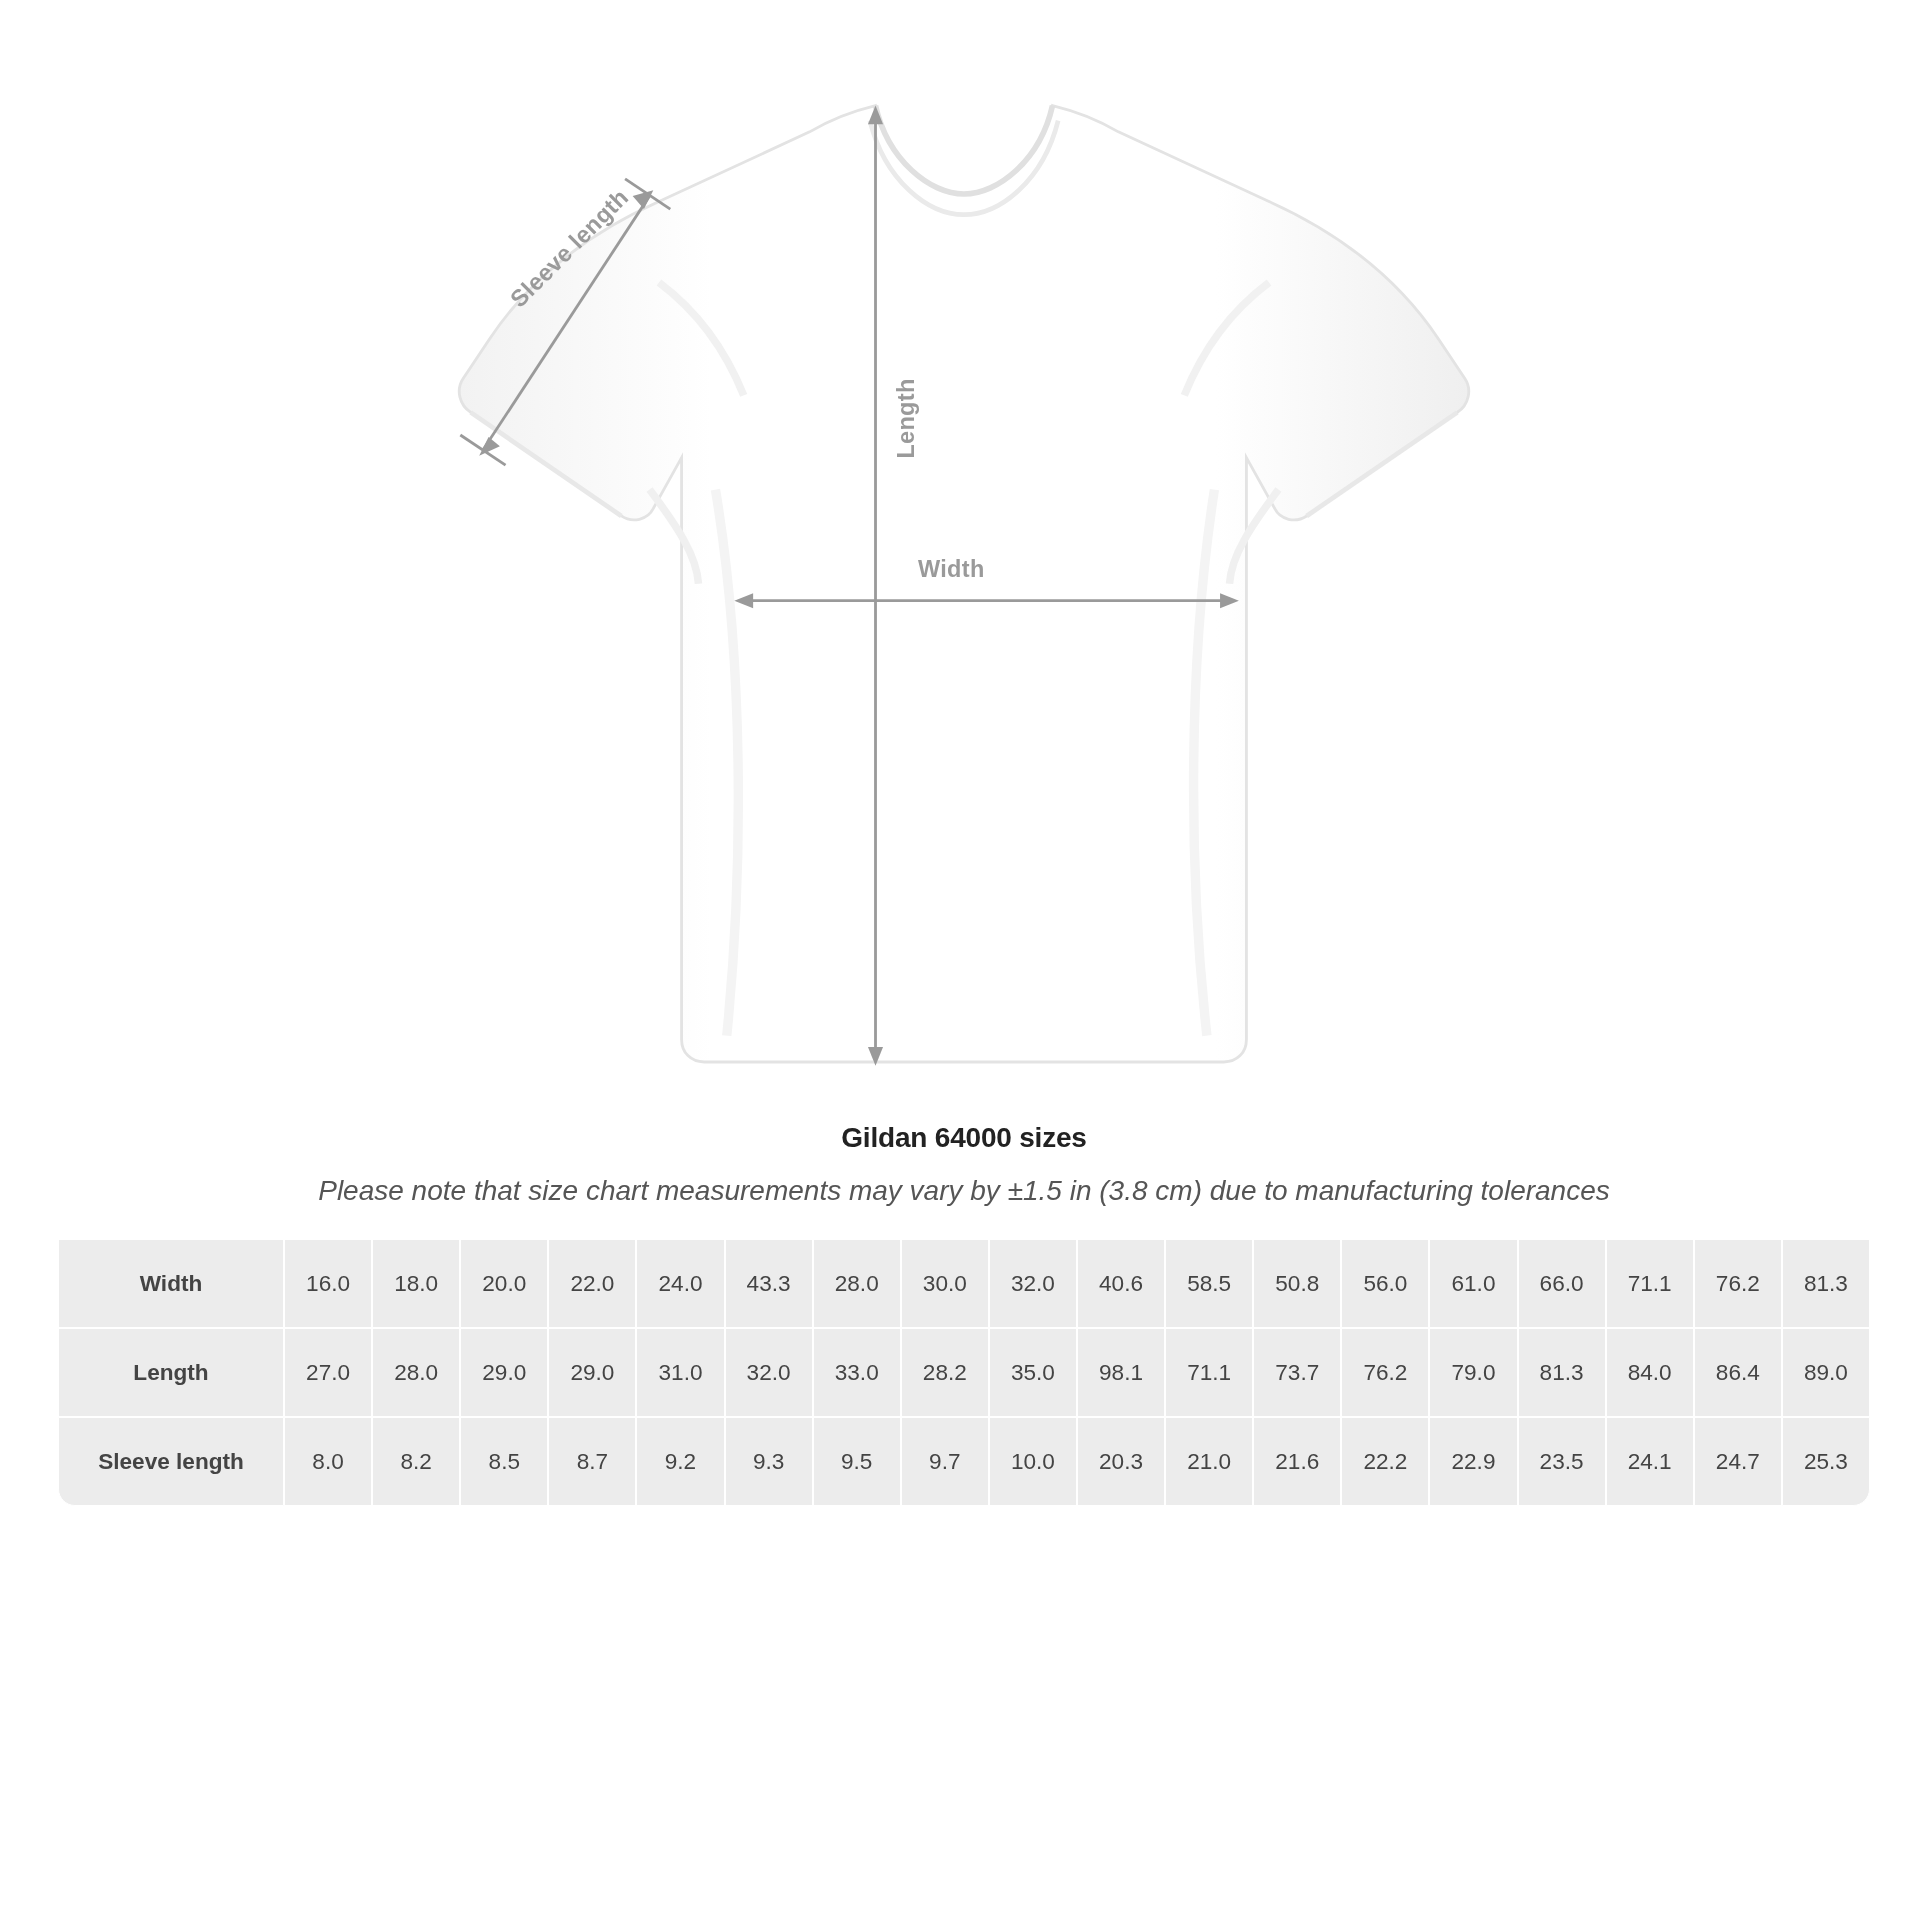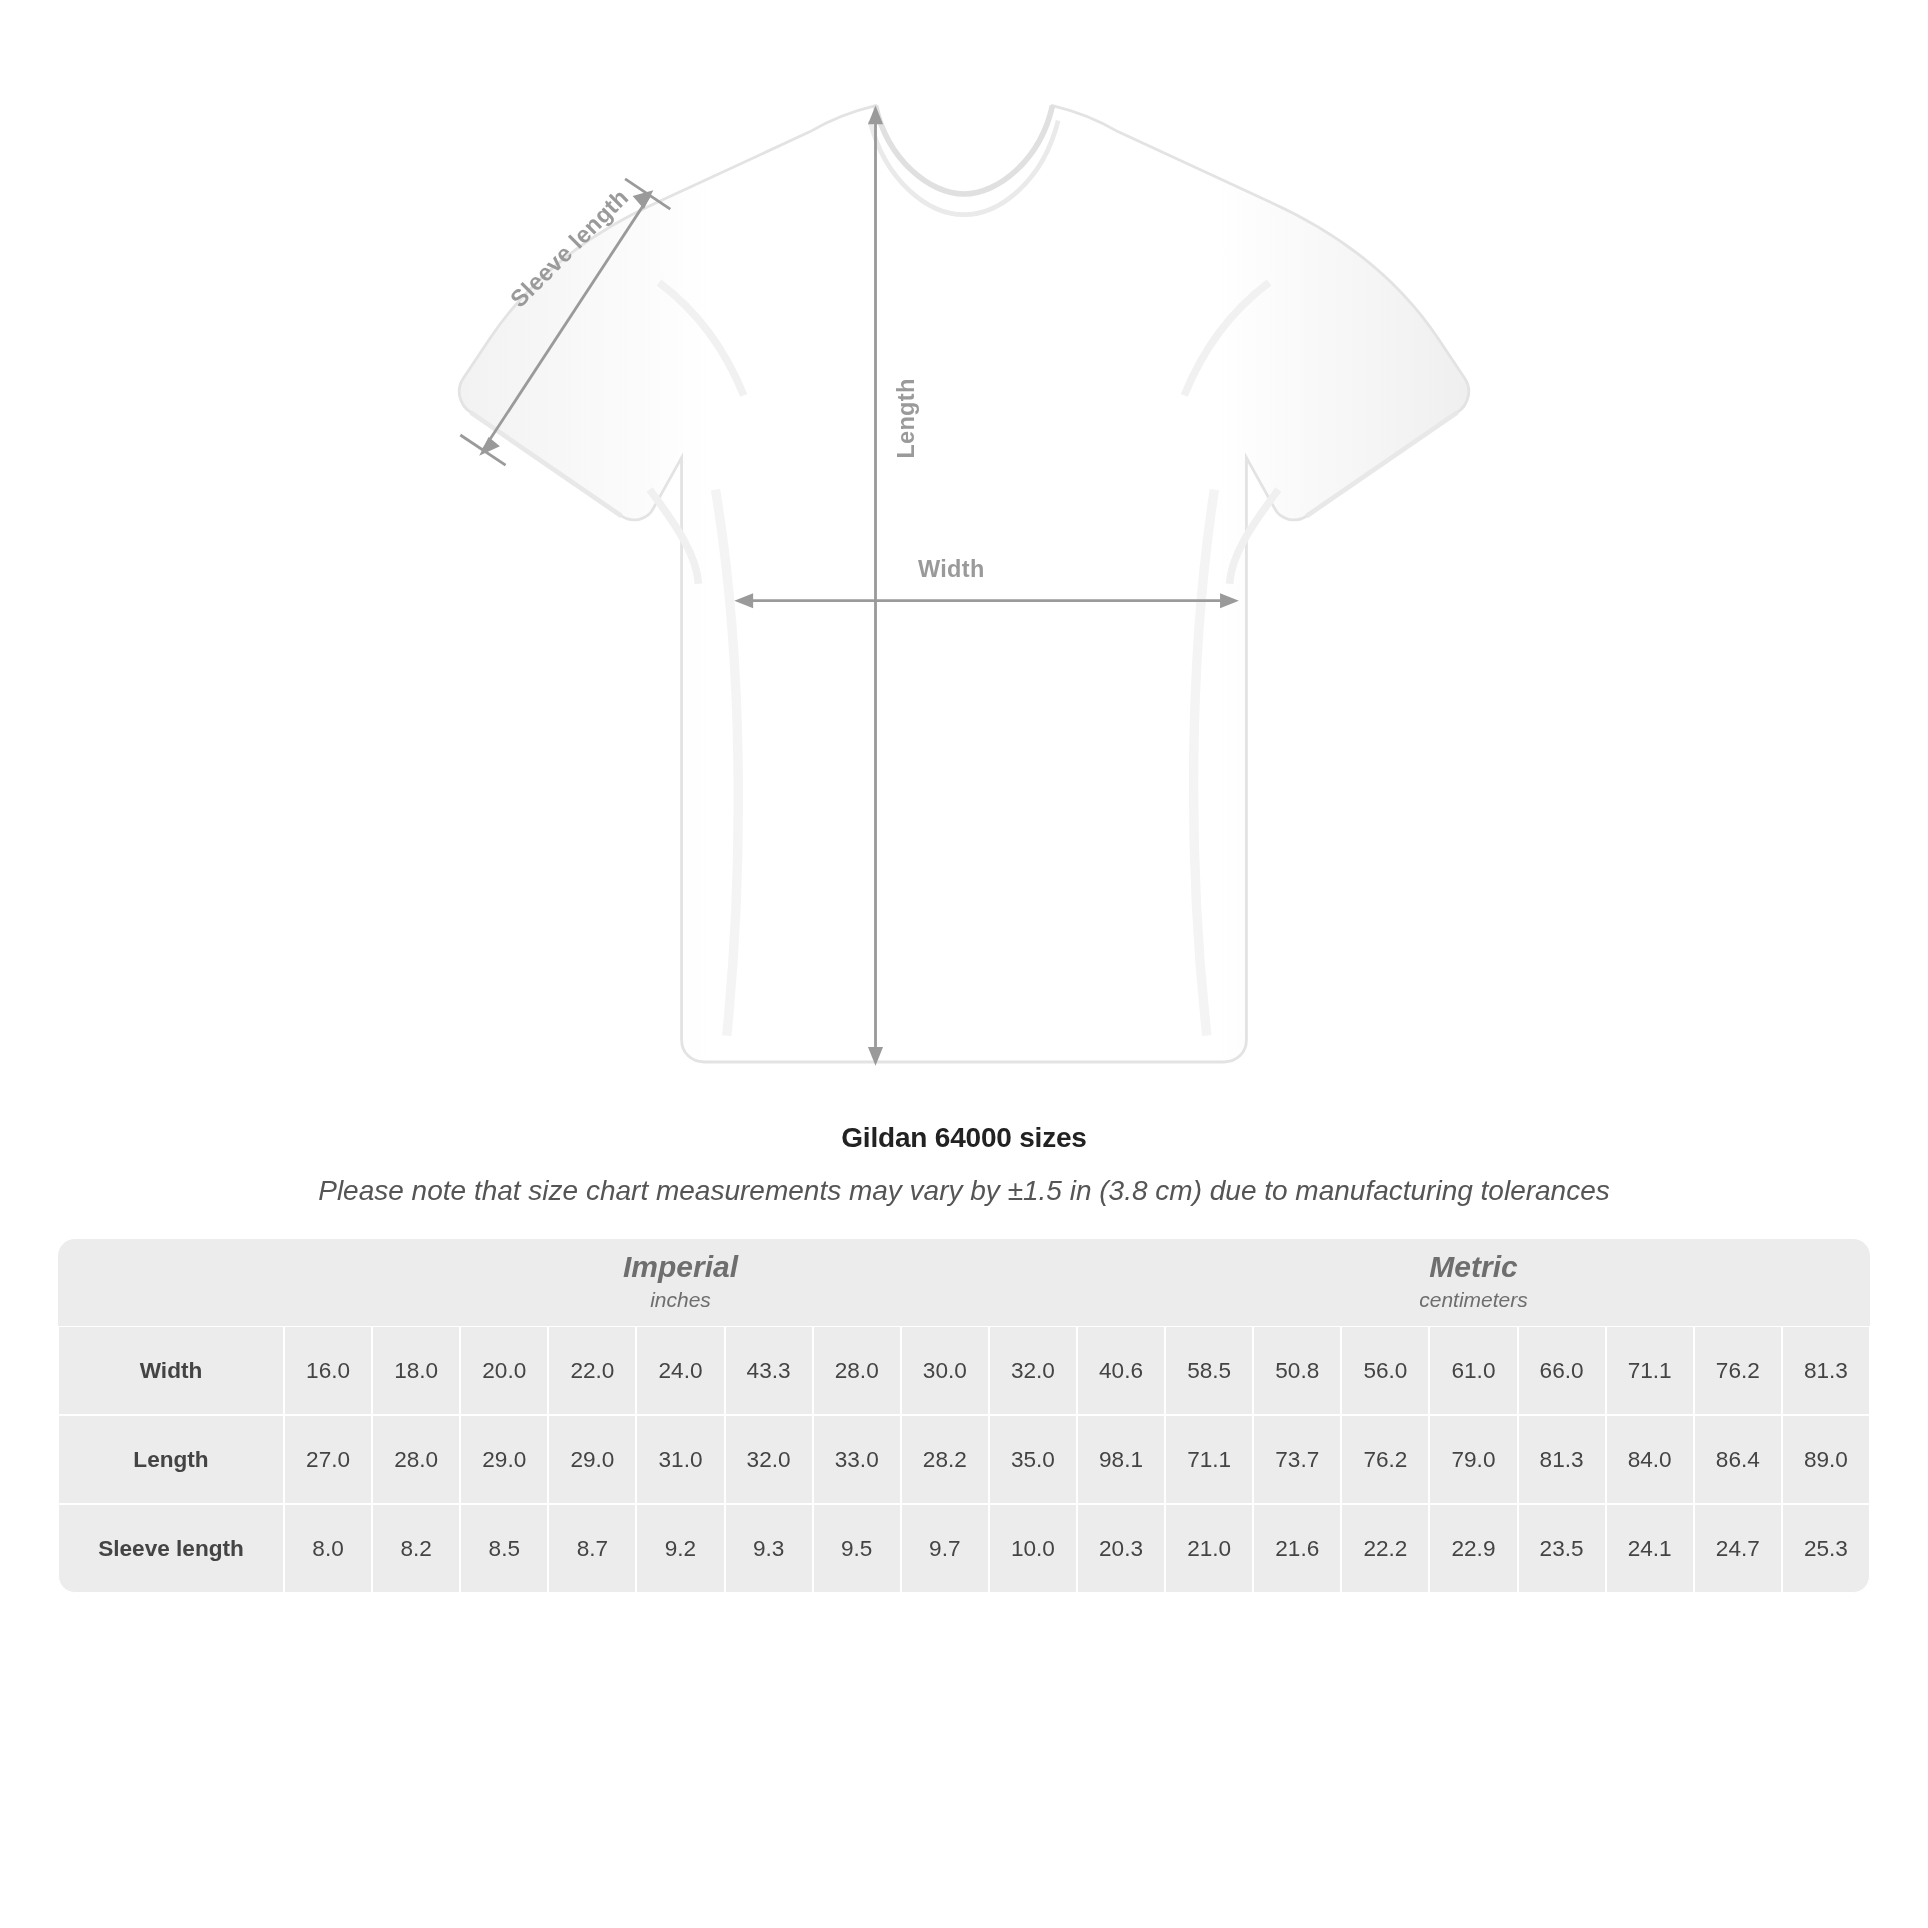--- a/index.html
+++ b/index.html
@@ -216,31 +216,20 @@
   </div>
 
   <div class="table-wrap">
     <table class="sizes">
       <colgroup>
         <col style="width:226px">
         <col span="18">
       </colgroup>
       <tbody>
 
-        <tr>
-          <td class="unit-head corner rc-tl"></td>
-          <td class="unit-head" colspan="9">
-            <div class="unit-name">Imperial</div>
-            <div class="unit-sub">inches</div>
-          </td>
-          <td class="unit-head corner rc-tr" colspan="9">
-            <div class="unit-name">Metric</div>
-            <div class="unit-sub">centimeters</div>
-          </td>
-        </tr>
 
 
         <tr>
           <td class="rowhead">Width</td>
           <td>16.0</td>
           <td>18.0</td>
           <td>20.0</td>
           <td>22.0</td>
           <td>24.0</td>
           <td>43.3</td>

